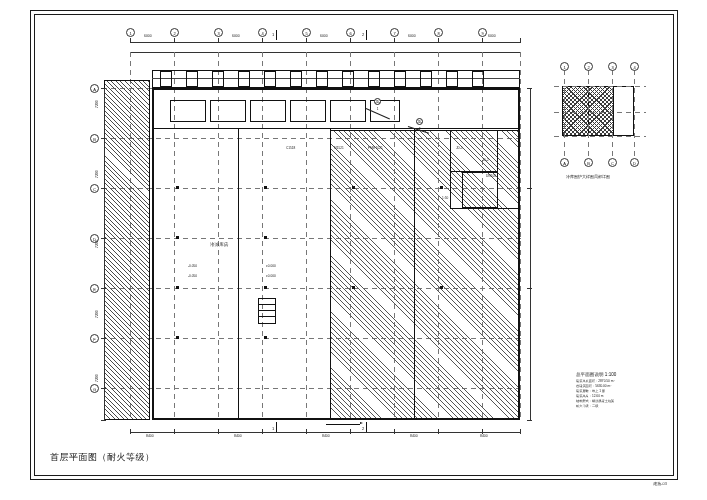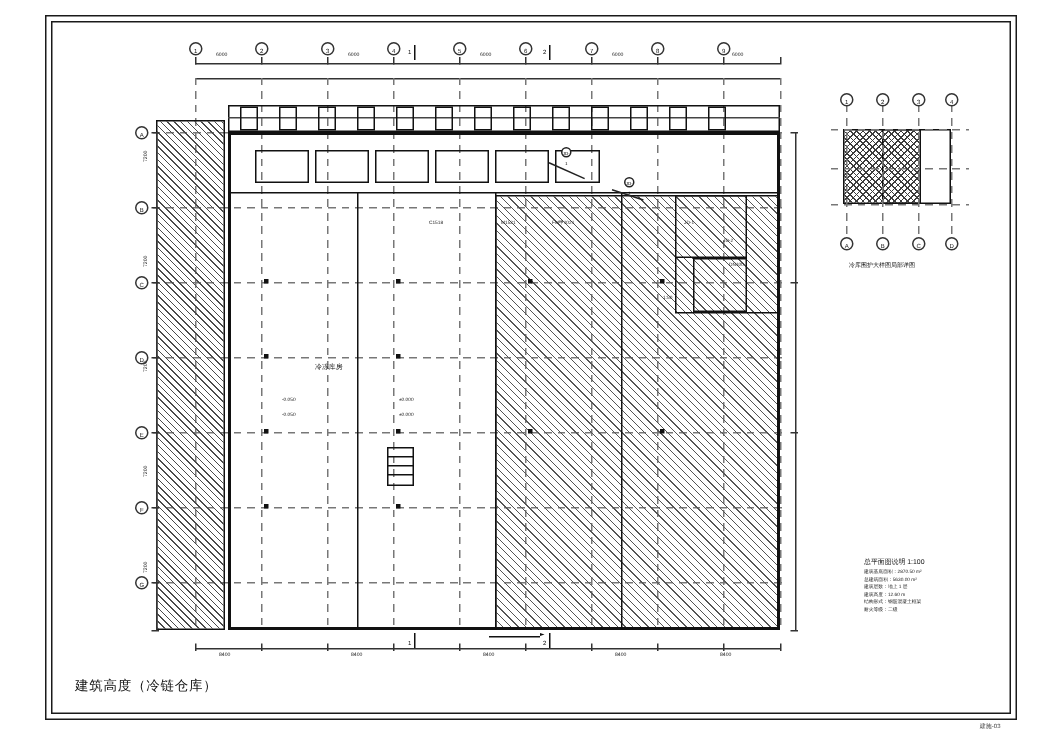--- a/index.html
+++ b/index.html
@@ -234,21 +234,21 @@
   }
 </style>
 </head>
 <body>
 
 <div id="sheet">
 
   <div class="sheet-border"></div>
   <div class="sheet-border-inner"></div>
 
-  <div class="plan-title">建筑高度（冷链仓库）</div>
+  <div class="plan-title">首层平面图（耐火等级）</div>
   <div class="stamp">建施-03</div>
 
   <div id="plan">
 
     <div class="dim-line" style="left:40px; top:12px; width:390px;"></div>
     <div class="dim-line" style="left:40px; top:22px; width:390px;"></div>
 
     <div class="tick" style="left:40px; top:8px;"></div>
     <div class="tick" style="left:84px; top:8px;"></div>
     <div class="tick" style="left:128px; top:8px;"></div>

